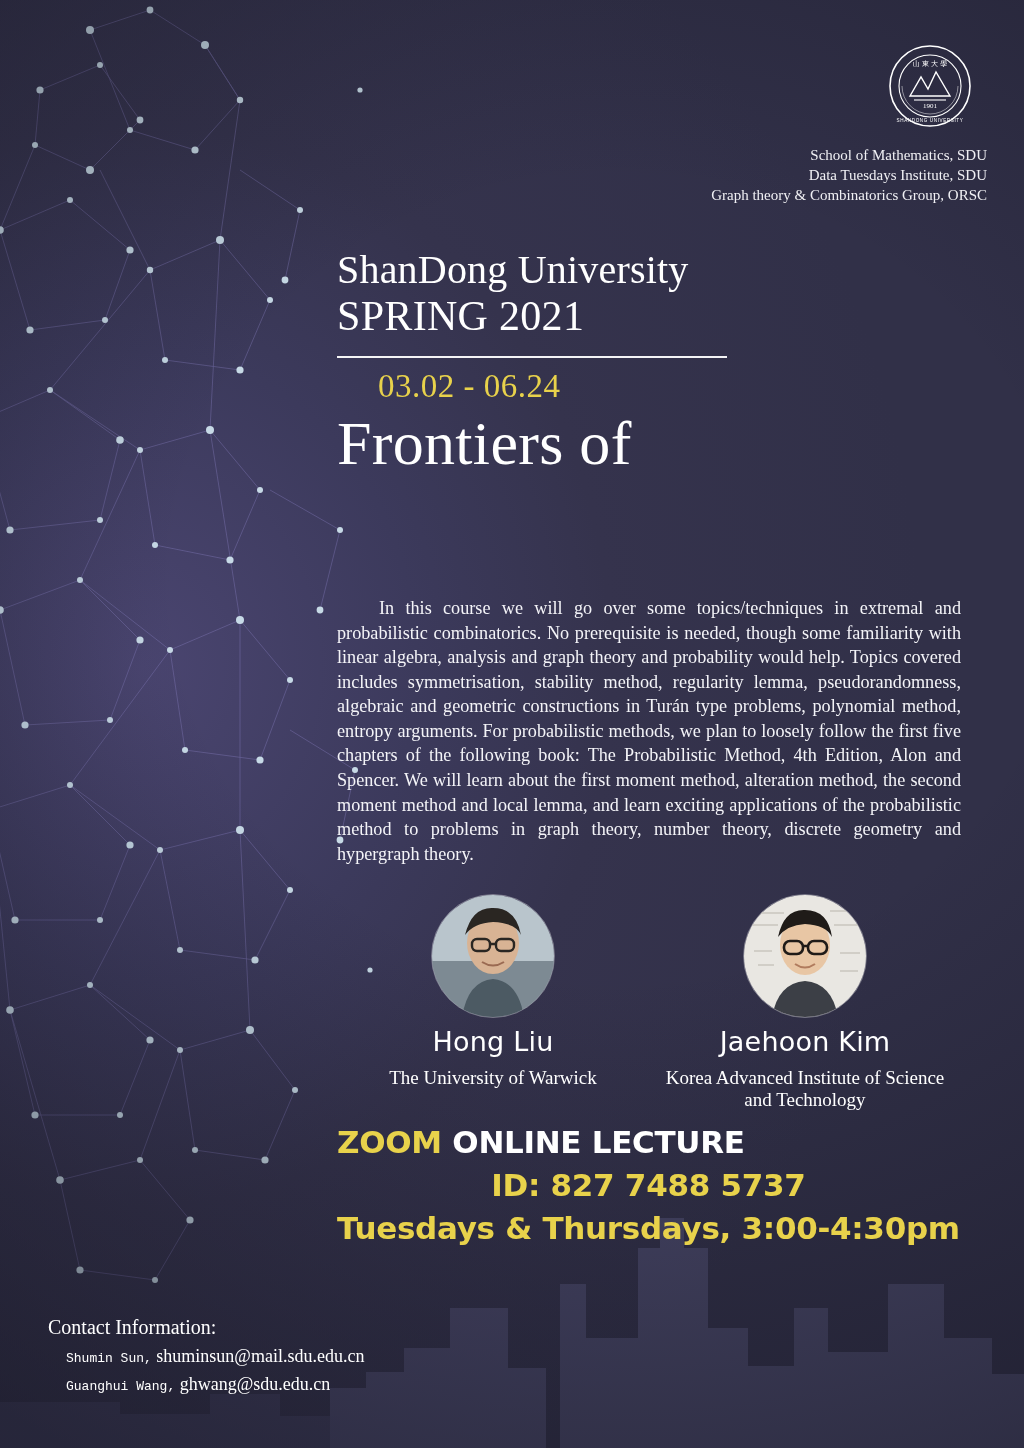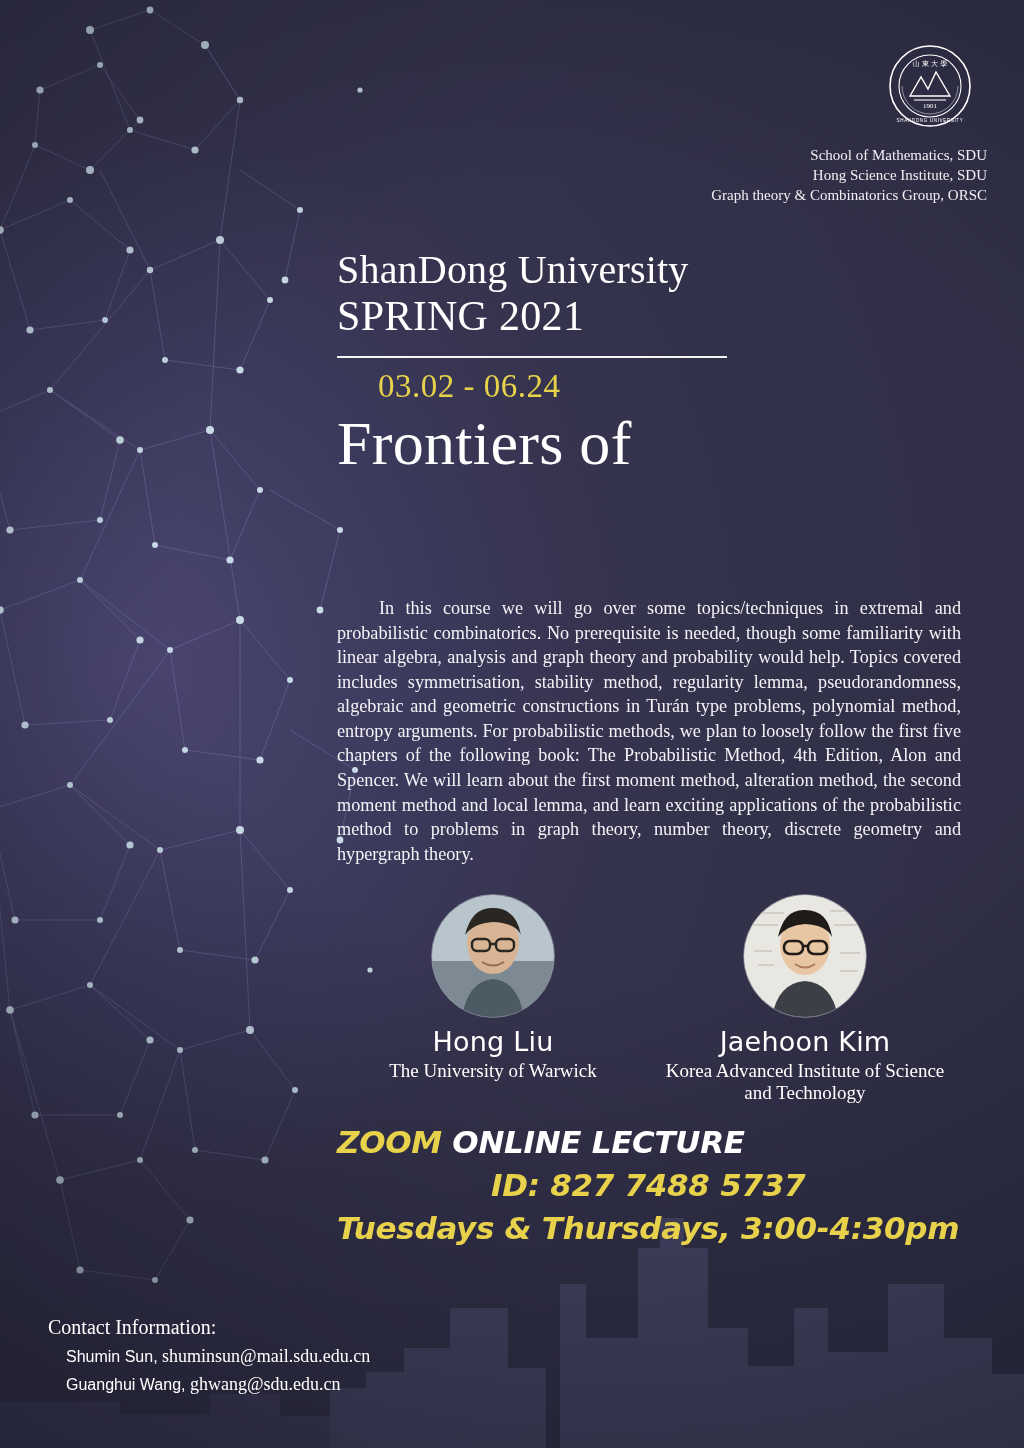--- a/index.html
+++ b/index.html
@@ -134,32 +134,31 @@
     position: relative;
   }
   .portrait svg { display: block; }
   .sp-name {
     margin-top: 8px;
     font-size: 27px;
     font-family: "DejaVu Sans", sans-serif;
     letter-spacing: 0.2px;
   }
   .sp-aff {
-    margin-top: 3px;
+    margin-top: 10px;
     font-size: 19px;
     line-height: 1.18;
     font-family: "Liberation Serif", serif;
   }
   
   .zoom-block {
     position: absolute;
     left: 337px;
     top: 1124px;
     font-family: "DejaVu Sans", sans-serif;
-    font-style: italic;
   }
   .zoom-line1 {
     font-size: 31px;
     font-weight: bold;
     letter-spacing: -0.3px;
   }
   .zoom-word { color: #e8d24b; }
   .zoom-line2 {
     margin-top: 7px;
     font-size: 31px;
@@ -187,22 +186,22 @@
     font-family: "Liberation Serif", serif;
     color: #ffffff;
   }
   .contact-row {
     margin-top: 5px;
     padding-left: 18px;
     font-size: 20px;
     color: #ffffff;
   }
   .contact-name {
-    font-family: Liberation Sans, sans-serif;
-    font-size: 16px;
+    font-family: Liberation Mono, monospace;
+    font-size: 13px;
   }
   .contact-mail {
     font-family: "Liberation Serif", serif;
     font-size: 18px;
   }
 </style>
 </head>
 <body>
 
 <div class="poster">
@@ -347,21 +346,21 @@
     <path d="M22 52 L33 33 L40 45 L48 28 L62 52 Z" fill="none" stroke="#ffffff" stroke-width="1.4"></path>
     <path d="M26 56 L58 56" stroke="#ffffff" stroke-width="1.1"></path>
     <text x="42" y="64" font-size="7" fill="#ffffff" text-anchor="middle" font-family="Liberation Serif, serif">1901</text>
     <text x="42" y="22" font-size="7" fill="#ffffff" text-anchor="middle" font-family="DejaVu Sans, sans-serif">山 東 大 學</text>
     <path d="M14 42 A28 28 0 0 0 70 42" fill="none" stroke="#ffffff" stroke-width="0.6" opacity="0.8"></path>
     <text x="42" y="78" font-size="4.6" fill="#ffffff" text-anchor="middle" font-family="Liberation Sans, sans-serif" letter-spacing="0.6">SHANDONG UNIVERSITY</text>
   </svg>
 
   <div class="org-lines">
     <div>School of Mathematics, SDU</div>
-    <div>Hong Science Institute, SDU</div>
+    <div>Data Tuesdays Institute, SDU</div>
     <div>Graph theory &amp; Combinatorics Group, ORSC</div>
   </div>
 
   <div class="title-block">
     <div class="uni-name">ShanDong University</div>
     <div class="season">SPRING 2021</div>
     <div class="rule"></div>
     <div class="dates">03.02 - 06.24</div>
     <div class="course-title">Frontiers of</div>
   </div>

